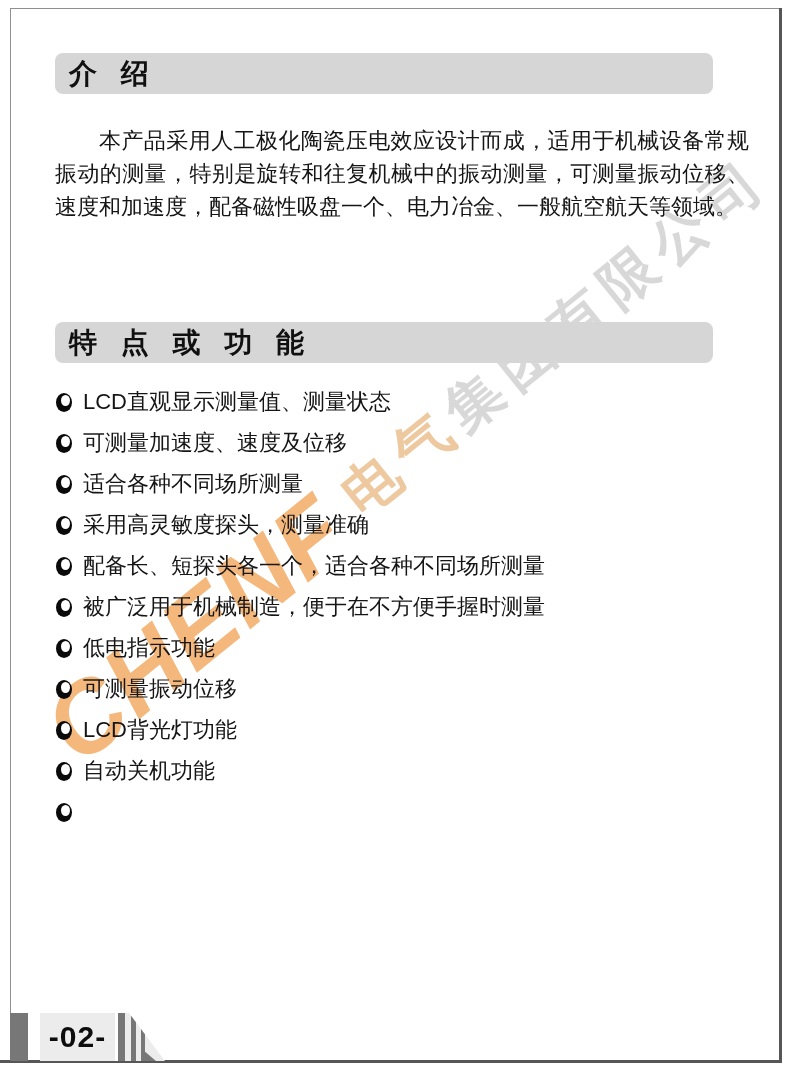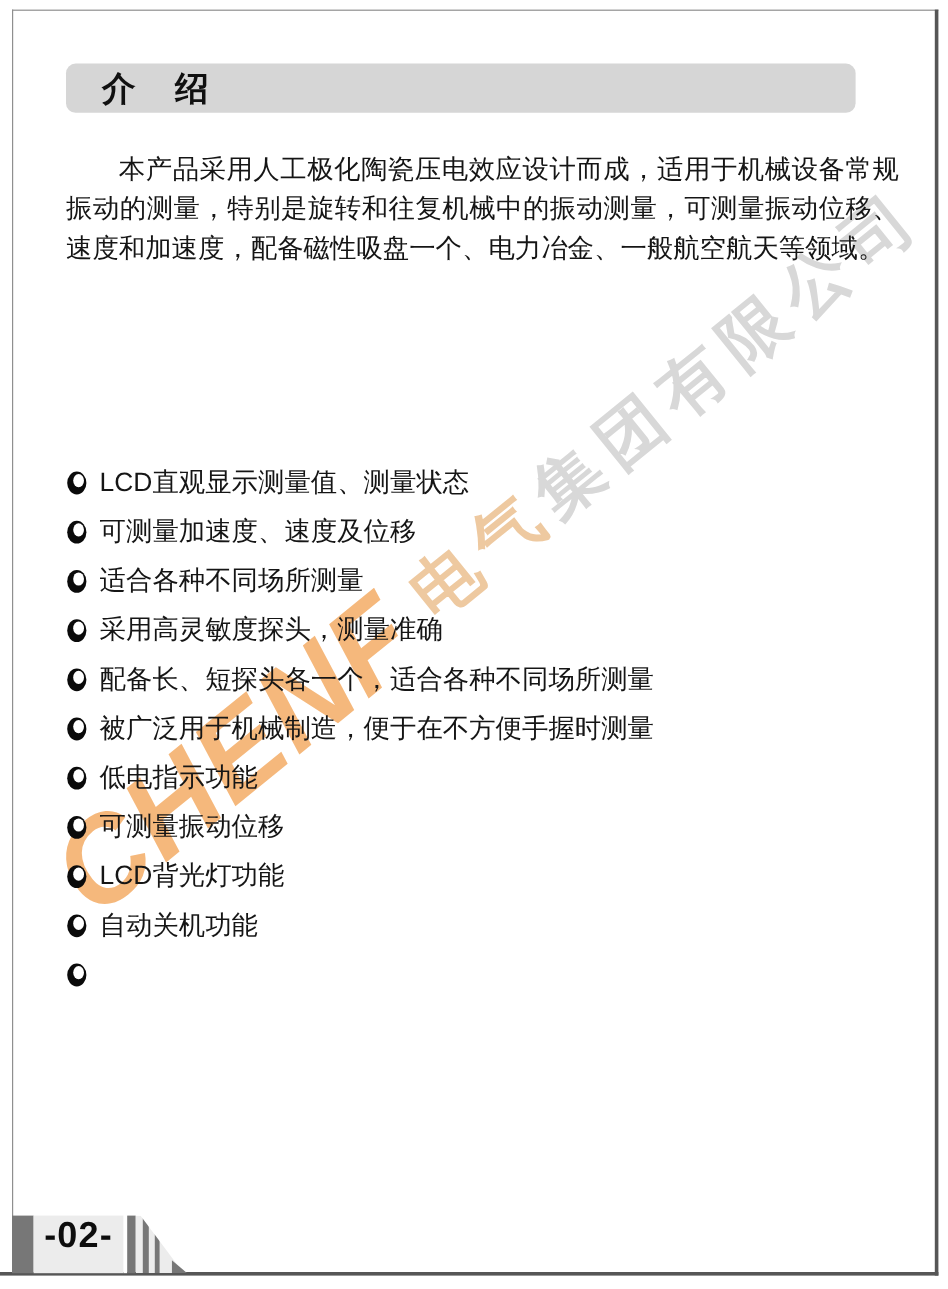--- a/index.html
+++ b/index.html
@@ -61,24 +61,23 @@
   
   .section-bar {
     position: absolute;
     left: 55px;
     width: 658px;
     height: 41px;
     background: #d6d6d6;
     border-radius: 8px;
     display: flex;
     align-items: center;
-    padding-left: 30px;
+    padding-left: 14px;
     box-sizing: border-box;
     z-index: 2;
-    font-family: Liberation Mono, monospace;
   }
   .bar-intro    { top: 53px; }
   .bar-features { top: 322px; }
   .section-title {
     font-size: 28px;
     font-weight: bold;
     color: #101010;
     word-spacing: 16px;
   }
 
@@ -143,22 +142,23 @@
     height: 48px;
     display: flex;
     z-index: 3;
   }
   .badge-block-dark { width: 18px; height: 48px; background: #777777; }
   .badge-block-light {
     width: 75px;
     height: 48px;
     background: #ececec;
     display: flex;
-    align-items: flex-start;
+    align-items: center;
     justify-content: center;
+    margin-left: 12px;
   }
   .badge-number {
     font-size: 30px;
     font-weight: bold;
     color: #0d0d0d;
     letter-spacing: 1px;
   }
   .badge-gap { width: 3px; height: 48px; background: #ffffff; }
   .badge-bar-dark { width: 7px; height: 48px; background: #777777; }
   .badge-slope {
@@ -201,20 +201,23 @@
     <span class="wm-latin">CHENF</span>
     <span class="wm-cn-orange">电气</span>
     <span class="wm-cn-gray">集团有限公司</span>
   </div>
 
   <div class="section-bar bar-intro">
     <span class="section-title">介 绍</span>
   </div>
   <div class="intro-body">本产品采用人工极化陶瓷压电效应设计而成，适用于机械设备常规振动的测量，特别是旋转和往复机械中的振动测量，可测量振动位移、速度和加速度，配备磁性吸盘一个、电力冶金、一般航空航天等领域。</div>
 
+  <div class="section-bar bar-features">
+    <span class="section-title">特 点 或 功 能</span>
+  </div>
 
   <ul class="features-list">
     <li>
         <span class="bullet"></span>
         <span>LCD直观显示测量值、测量状态</span>
       </li>
     <li>
         <span class="bullet"></span>
         <span>可测量加速度、速度及位移</span>
       </li>

